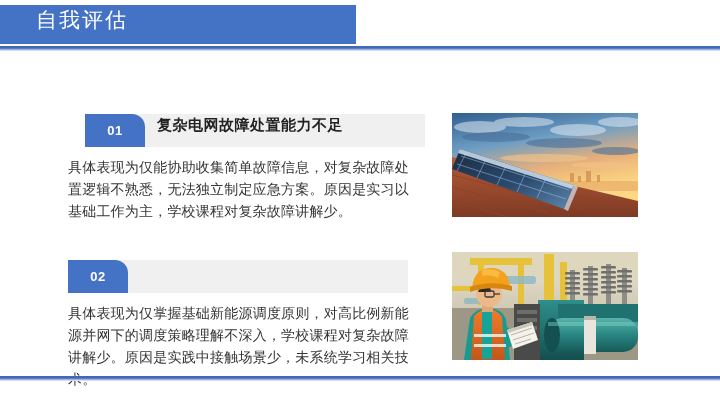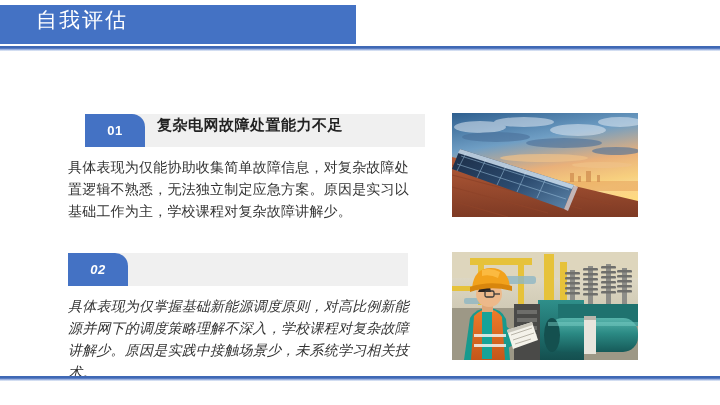--- a/index.html
+++ b/index.html
@@ -52,21 +52,21 @@
     background: linear-gradient(to bottom,
         #3f68b5 0%, #3f68b5 42%,
         #7e9ad6 60%, #c8d5ee 85%, #e8eef8 100%);
   }
   .rule-top { top: 46px; }
   .rule-bottom { top: 376px; }
 
   
   .block { position: absolute; }
   .block-1 { left: 68px; top: 114px; padding-left: 17px; }
-  .block-2 { left: 68px; top: 253px; font-style: italic; }
+  .block-2 { left: 68px; top: 260px; }
 
   .title-row {
     position: relative;
     width: 340px;
     height: 33px;
   }
   .title-bar-bg {
     position: absolute;
     left: 0;
     top: 0;

